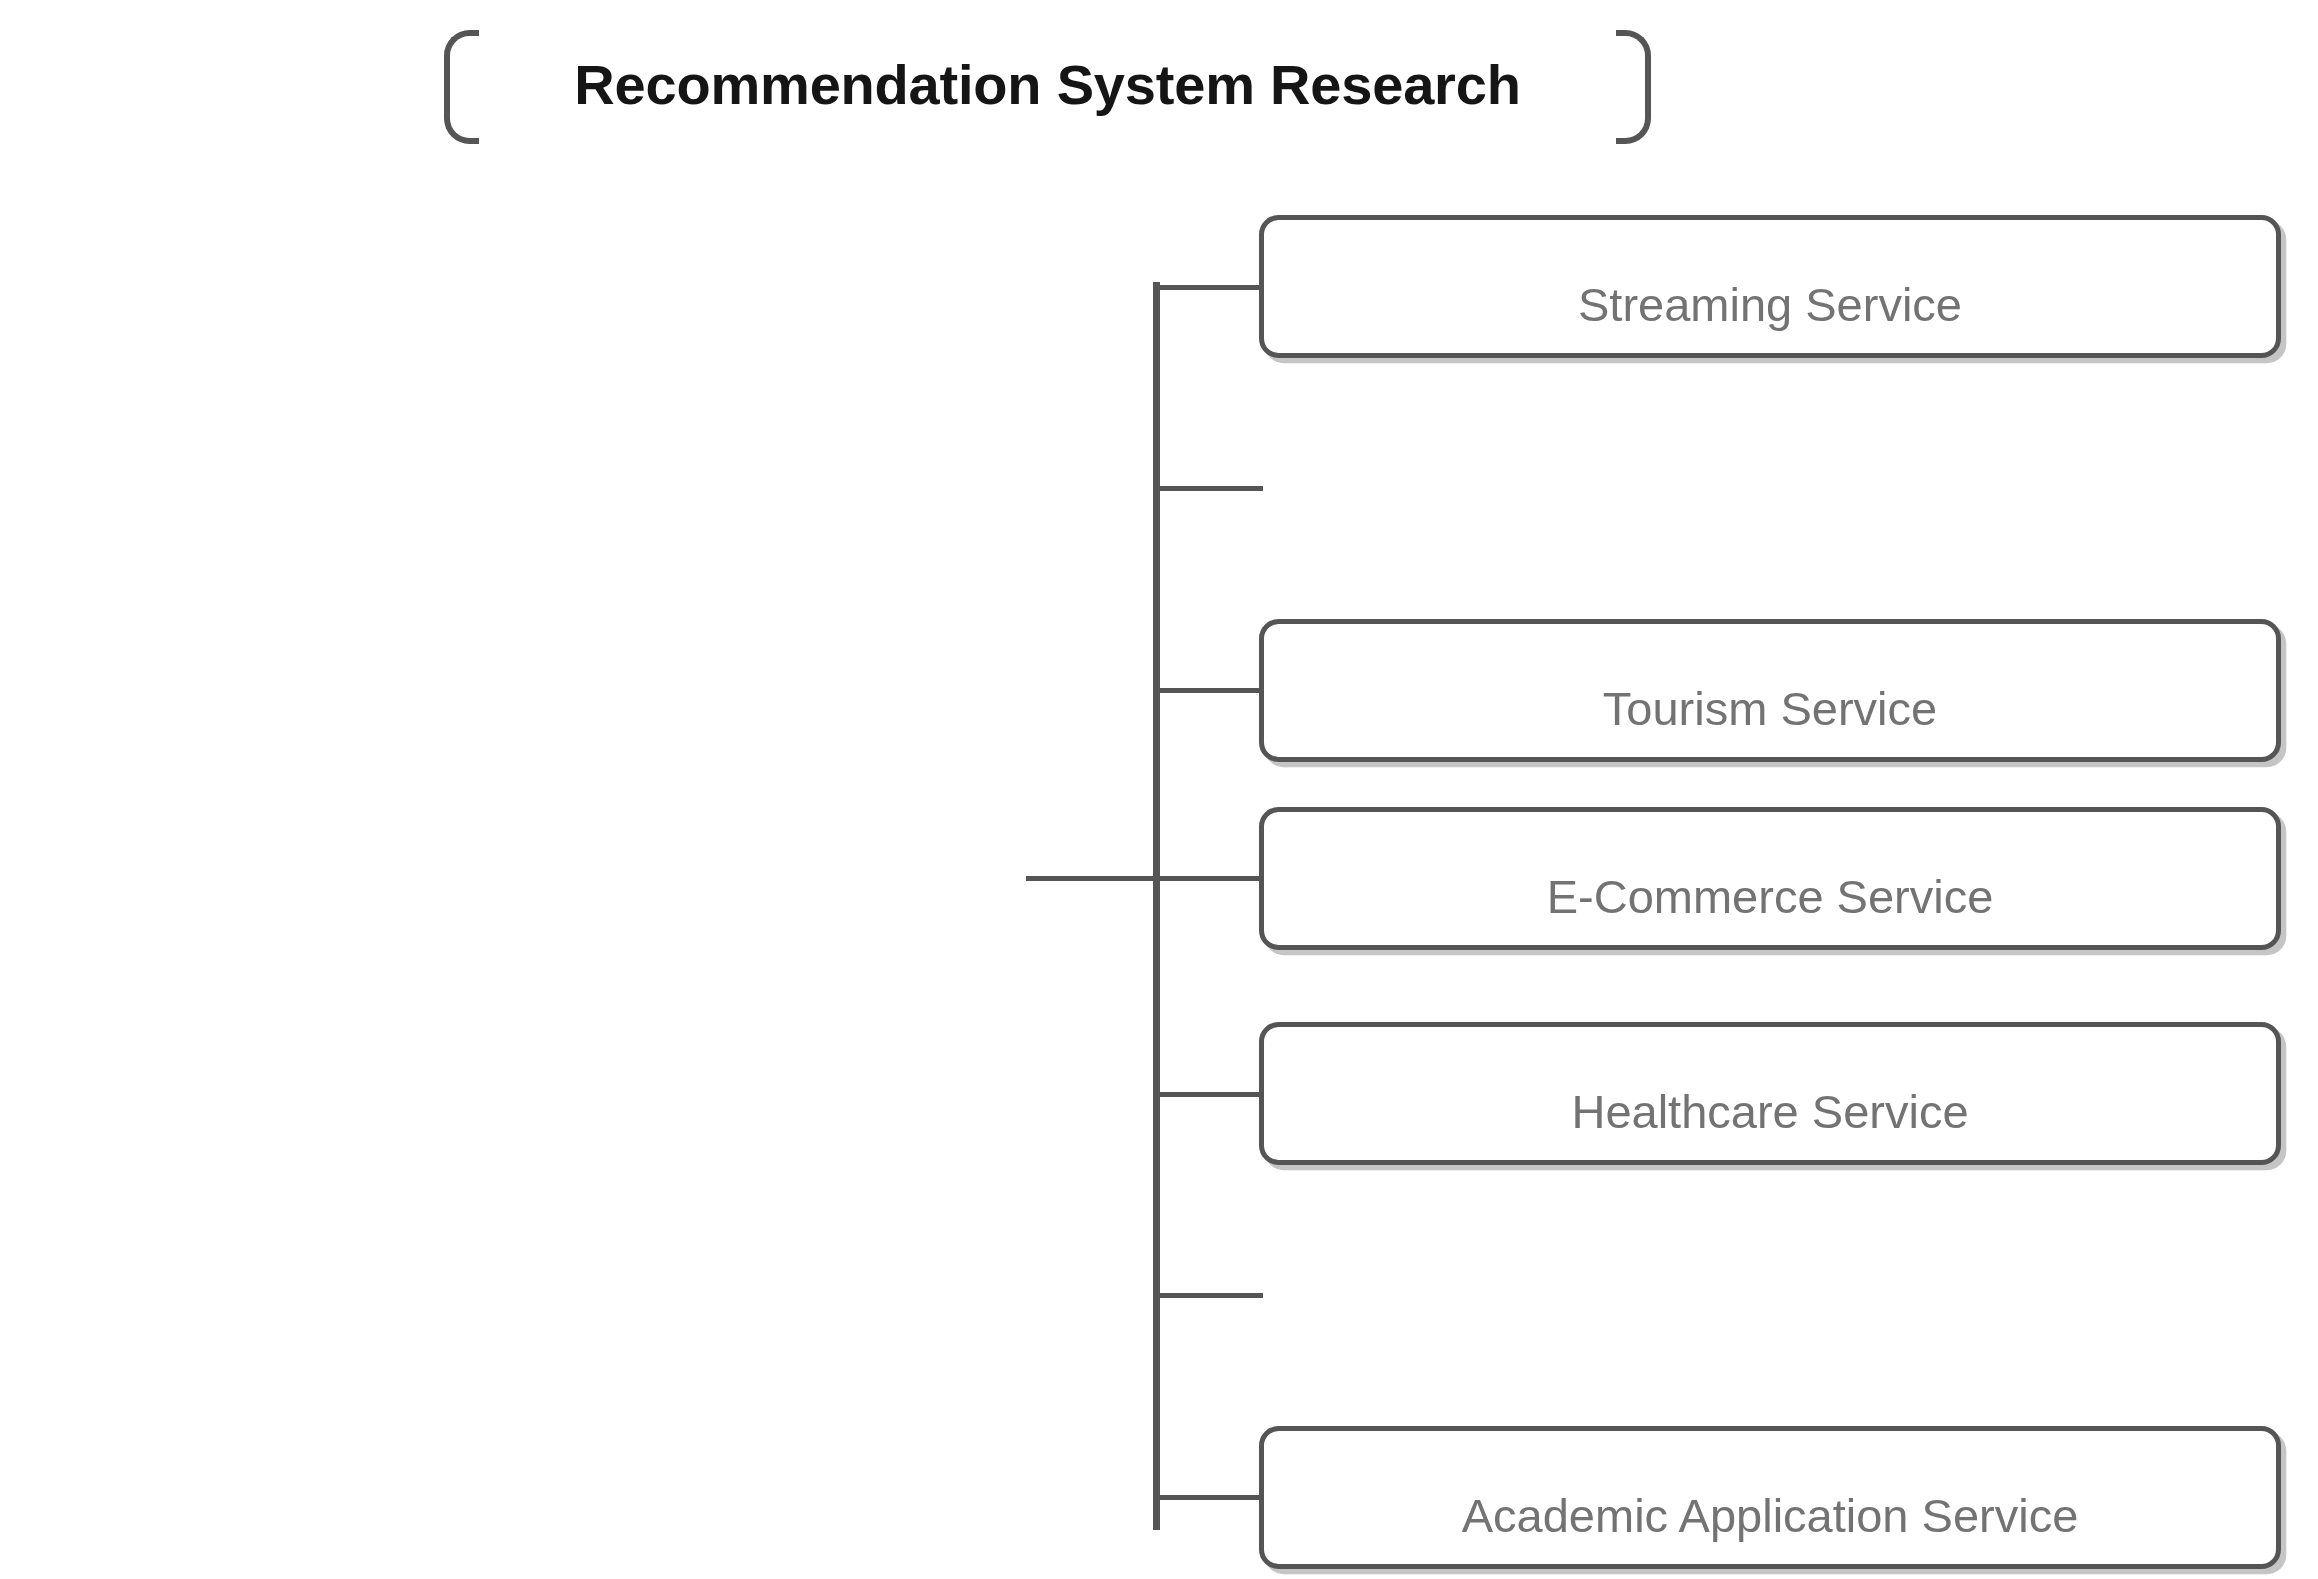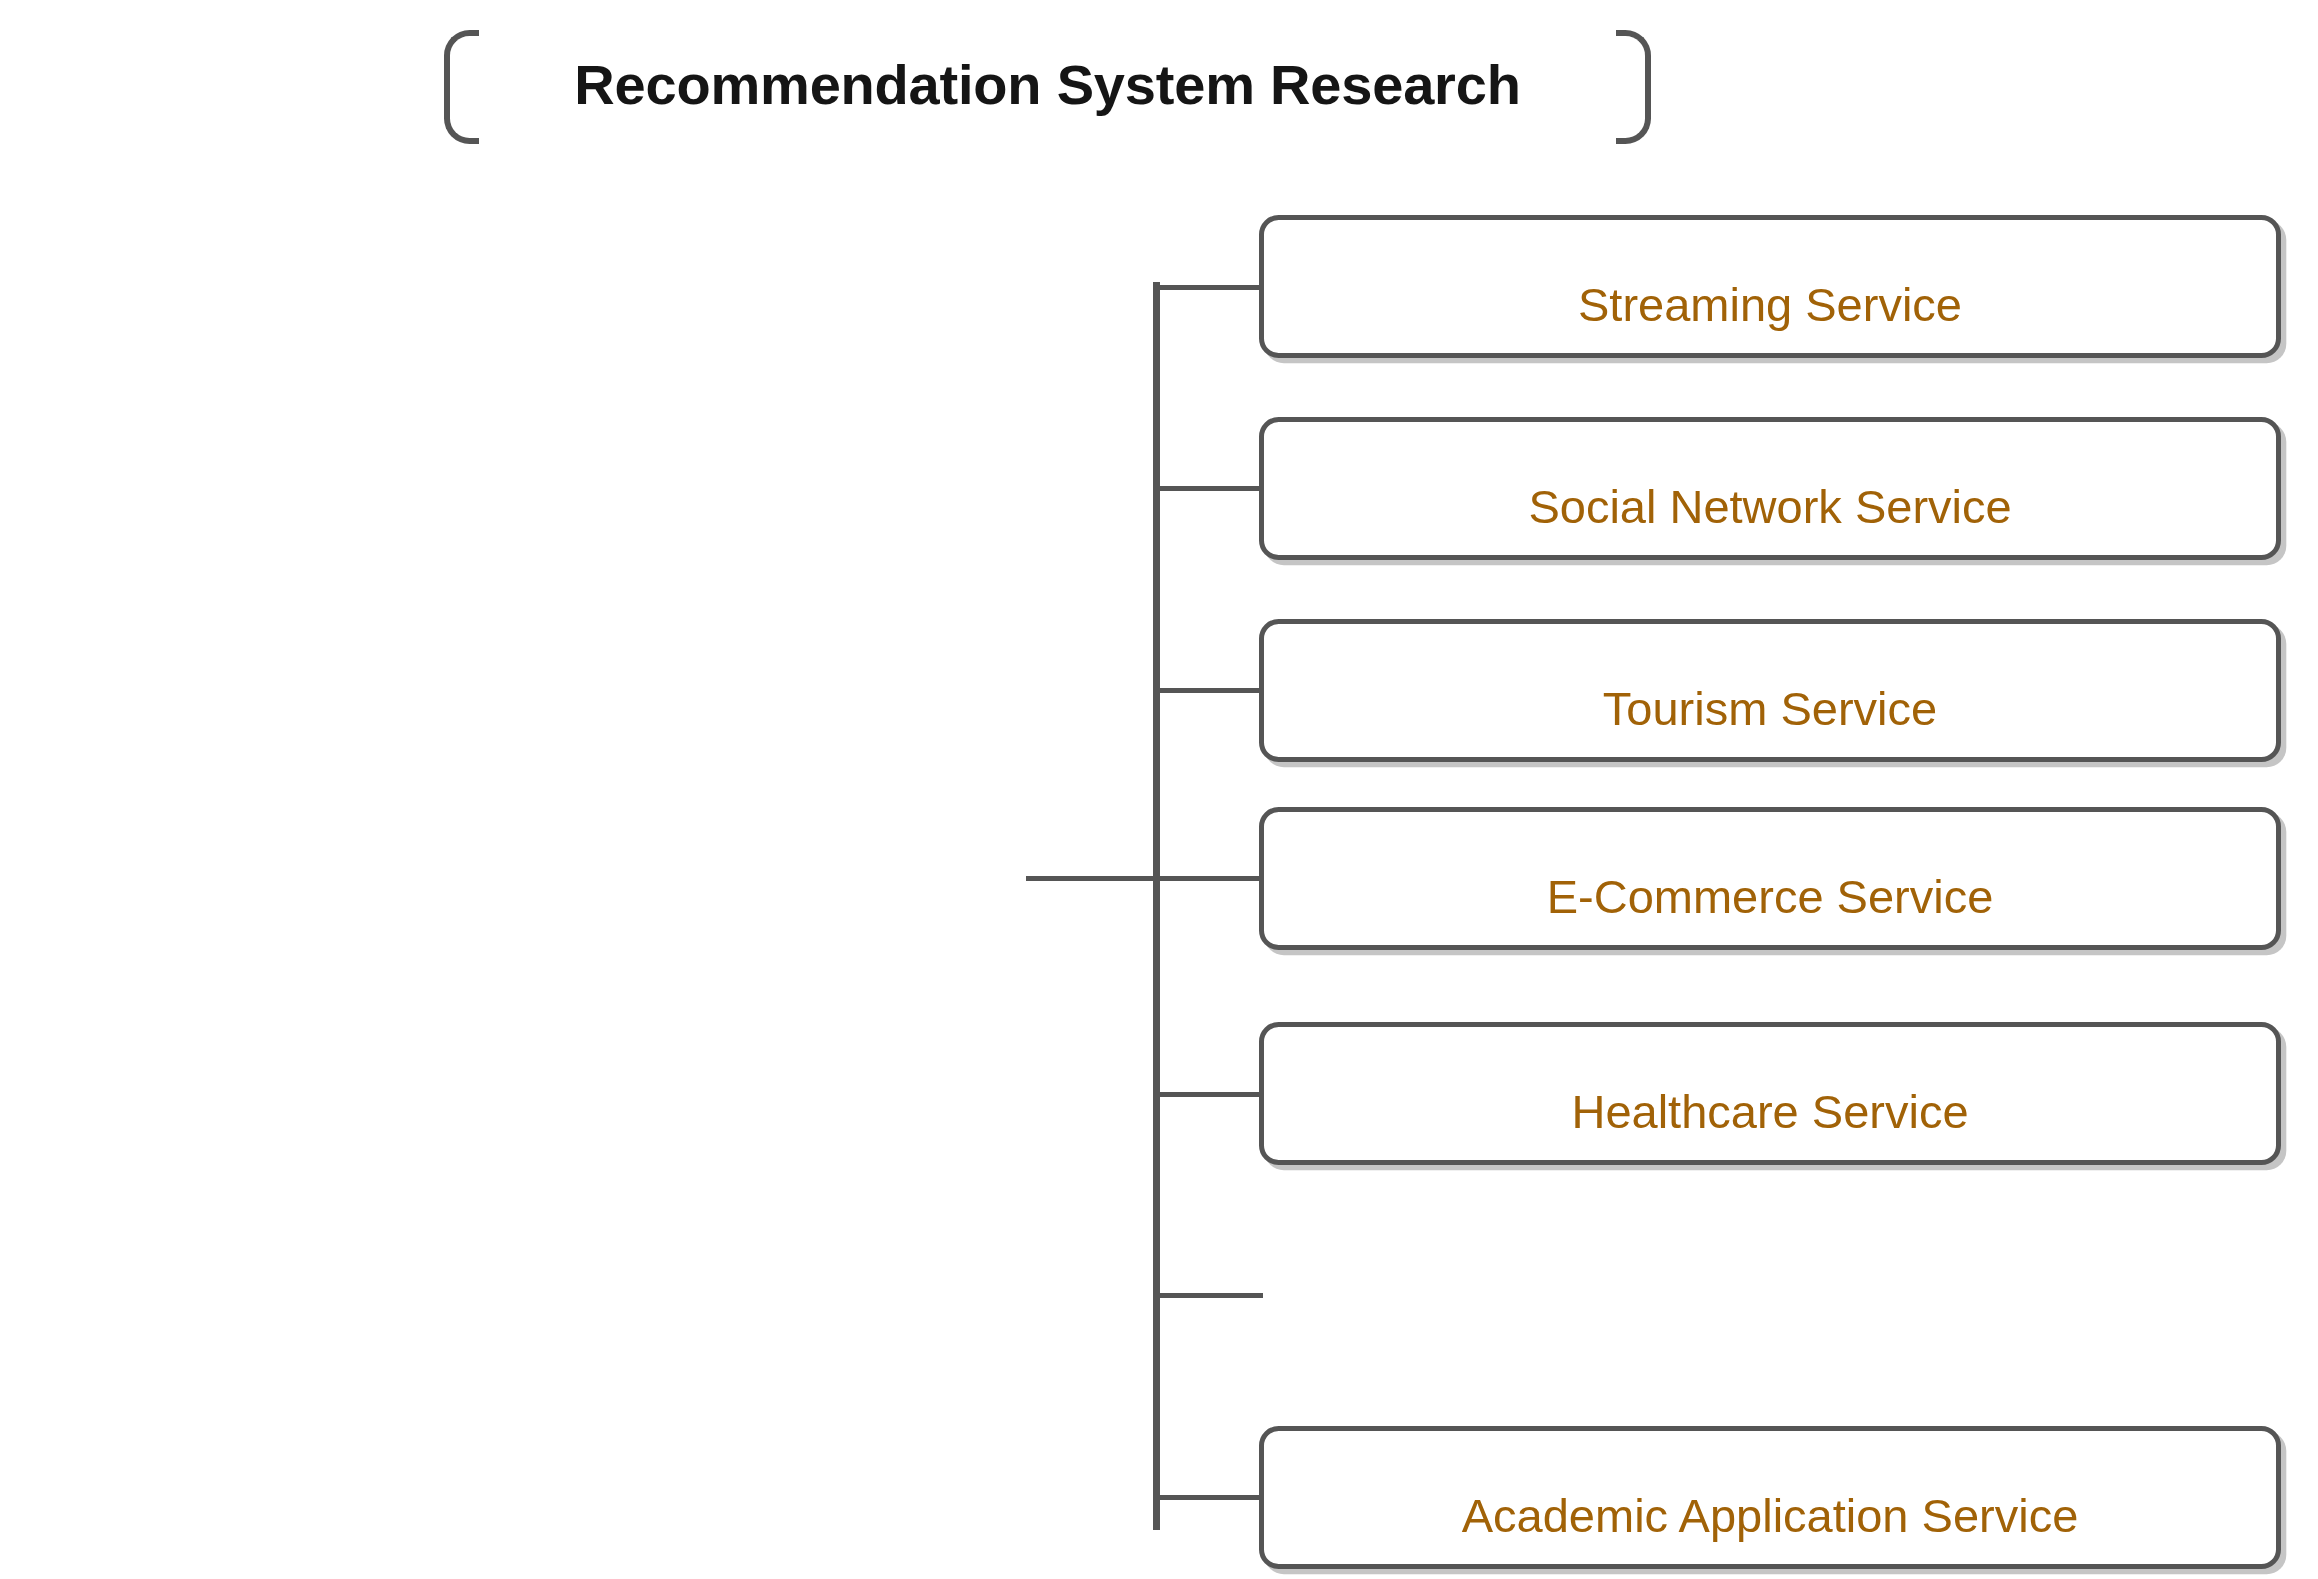--- a/index.html
+++ b/index.html
@@ -123,21 +123,21 @@
     border-radius: 19.6px;
     box-sizing: border-box;
     box-shadow: 5.3px 5.3px 0 0 rgba(150,150,150,0.55);
     display: flex;
     align-items: center;
     justify-content: center;
   }
   .child-label {
     font-size: 47px;
     font-weight: normal;
-    color: #a16207;
+    color: #737373;
     text-align: center;
     white-space: nowrap;
     margin-top: 36px;
   }
 </style>
 </head>
 <body>
 
 <div id="canvas">
 
@@ -155,23 +155,20 @@
   <div class="conn branch" style="top:486px"></div>
   <div class="conn branch" style="top:688px"></div>
   <div class="conn branch" style="top:876px"></div>
   <div class="conn branch" style="top:1092px"></div>
   <div class="conn branch" style="top:1293px"></div>
   <div class="conn branch" style="top:1495px"></div>
 
   <div class="child-node" style="top:215px">
     <span class="child-label">Streaming Service</span>
   </div>
-  <div class="child-node" style="top:417px">
-    <span class="child-label">Social Network Service</span>
-  </div>
   <div class="child-node" style="top:619px">
     <span class="child-label">Tourism Service</span>
   </div>
   <div class="child-node" style="top:1022px">
     <span class="child-label">Healthcare Service</span>
   </div>
   <div class="child-node" style="top:807px">
     <span class="child-label">E-Commerce Service</span>
   </div>
   <div class="child-node" style="top:1426px">

